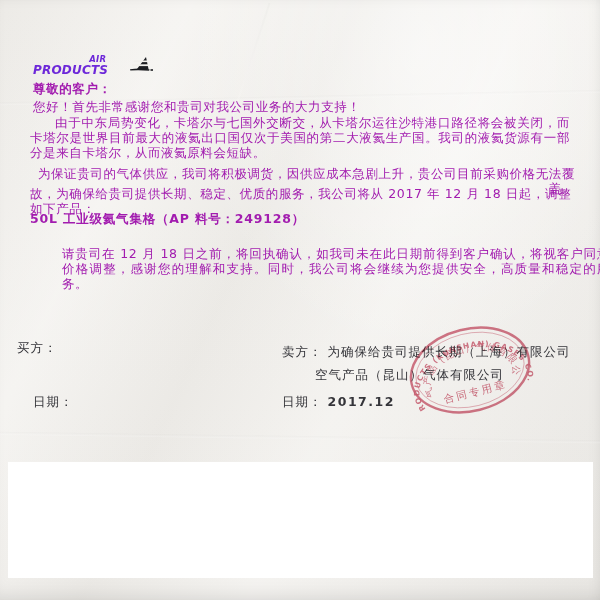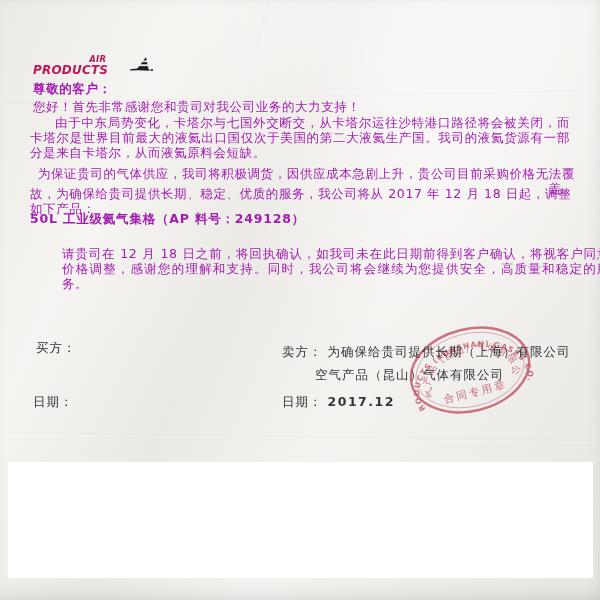--- a/index.html
+++ b/index.html
@@ -15,39 +15,39 @@
       linear-gradient(115deg, rgba(0,0,0,.025) 0%, rgba(255,255,255,.35) 22%, rgba(0,0,0,.02) 41%, rgba(255,255,255,.3) 60%, rgba(0,0,0,.03) 100%),
       linear-gradient(#f2f0ec,#efede9);
     box-shadow:inset 0 -14px 18px -12px rgba(0,0,0,.12), inset -10px 0 16px -12px rgba(0,0,0,.08), inset 0 10px 14px -12px rgba(0,0,0,.06);
   }
   .crease{position:absolute;background:linear-gradient(rgba(0,0,0,.035),rgba(255,255,255,.4));opacity:.5;pointer-events:none;}
   .crease.c1{left:0;top:96px;width:600px;height:3px;transform:rotate(-1.2deg);}
   .crease.c2{left:250px;top:0;width:2px;height:120px;transform:rotate(18deg);}
   .crease.c3{left:0;top:436px;width:600px;height:3px;transform:rotate(.8deg);}
 
   
-  .brand{position:absolute;left:33px;top:55px;color:#be185d;}
+  .brand{position:absolute;left:33px;top:55px;color:#6d28d9;}
   .brand .txt{display:inline-block;vertical-align:bottom;text-align:right;font-style:italic;font-weight:800;letter-spacing:.2px;line-height:1;}
   .brand .air{display:block;font-size:8.5px;margin-right:2px;}
   .brand .products{display:block;font-size:12px;}
   .brand .mark{display:inline-block;vertical-align:bottom;margin-left:4px;}
 
   
   .cjk{color:#a21caf;font-size:12.5px;line-height:15px;letter-spacing:.6px;}
   .salutation{position:absolute;left:33px;top:81px;font-weight:bold;}
   .p1{position:absolute;left:33px;top:99px;width:540px;}
   .p2{position:absolute;left:30px;top:115px;width:540px;text-indent:2em;text-align:justify;}
   .p3{position:absolute;left:30px;top:166px;width:545px;text-align:right;}
   .p4{position:absolute;left:30px;top:186px;width:545px;}
   .product{position:absolute;left:30px;top:211px;font-weight:bold;letter-spacing:.8px;}
   .p5{position:absolute;left:30px;top:246px;width:548px;text-align:justify;margin-left:32px;}
 
   
   .sig{position:absolute;color:#35353a;font-size:12.5px;letter-spacing:1px;}
-  .buyer-label{left:36px;top:340px;}
+  .buyer-label{left:17px;top:340px;}
   .seller-row{left:282px;top:340px;width:300px;line-height:23px;}
   .seller-line2{margin-left:33px;}
   .buyer-date{left:33px;top:394px;}
   .seller-date{left:282px;top:394px;}
   .seller-date .val{font-weight:bold;letter-spacing:1.5px;}
 
   
   .stamp{position:absolute;left:388px;top:306px;width:164px;height:128px;mix-blend-mode:multiply;opacity:.88;}
 
   

